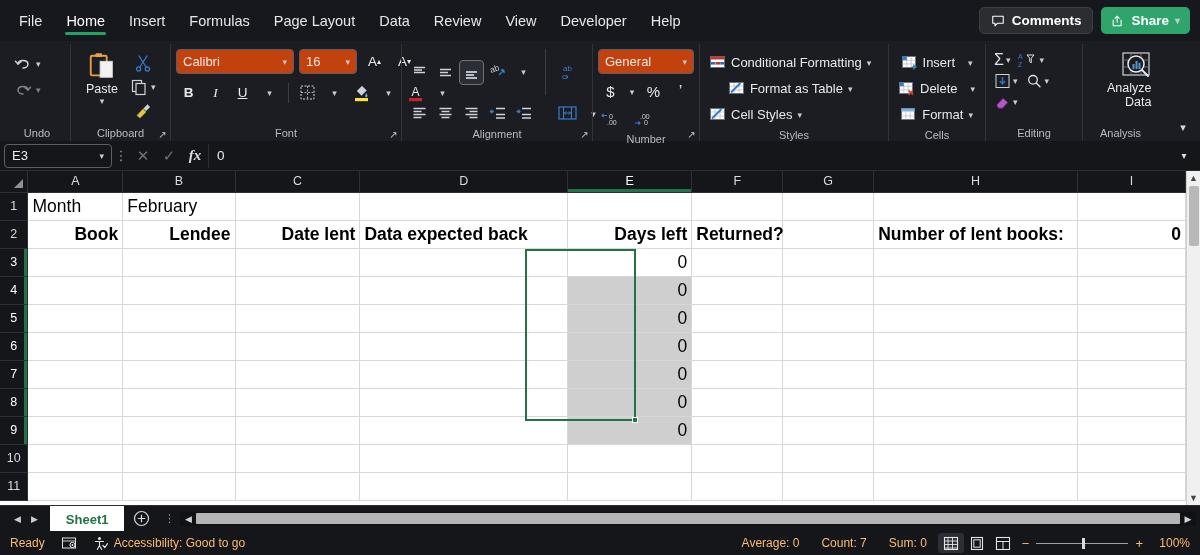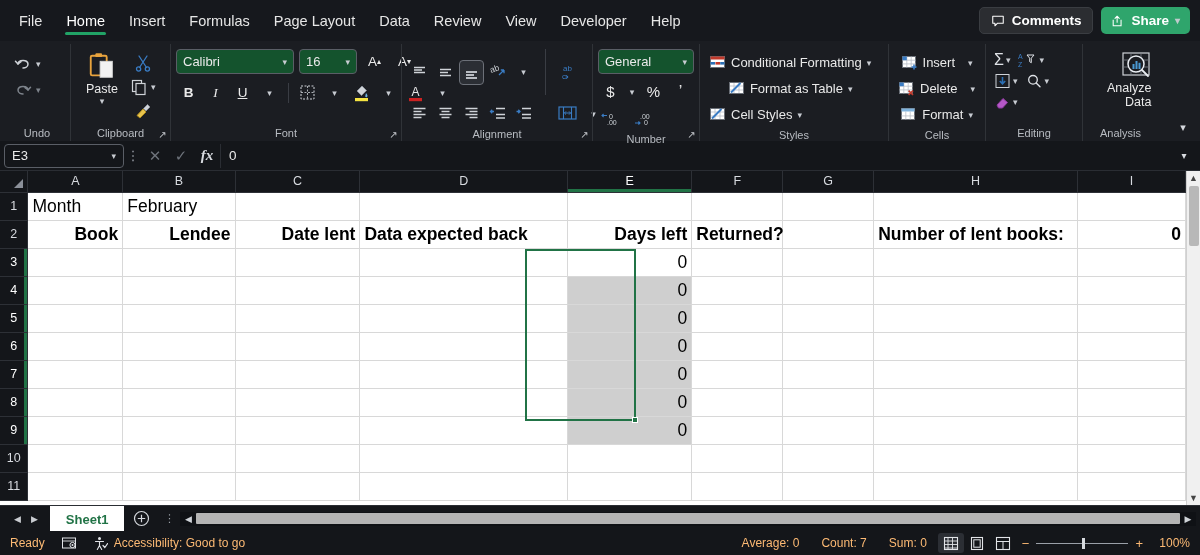--- a/index.html
+++ b/index.html
@@ -67,21 +67,21 @@
   
   .paste-big { display:flex; flex-direction:column; align-items:center; width:52px; padding-top:2px; }
   .paste-big .plbl { font-size:12.5px; color:#eaeaea; margin-top:1px; }
   .clip-right { display:flex; flex-direction:column; gap:2px; padding-top:3px; }
   .clip-row { display:flex; align-items:center; gap:3px; padding:2px; border-radius:4px; }
 
   
   .fontrow1 { display:flex; align-items:center; gap:5px; }
   .fontrow2 { display:flex; align-items:center; gap:2px; margin-top:6px; }
   .combo {
-    background:#14532d; border:1px solid #5a5e66; border-radius:4px; height:25px;
+    background:#c2410c; border:1px solid #5a5e66; border-radius:4px; height:25px;
     display:flex; align-items:center; padding:0 6px; color:#eaeaea; font-size:13px;
   }
   .combo .chev { margin-left:auto; padding-left:8px; }
   .sqbtn { width:25px; height:25px; display:flex; align-items:center; justify-content:center; border-radius:4px; color:#eaeaea; font-size:13.5px; }
   .vdiv { width:1px; height:20px; background:#3a3d44; margin:0 4px; }
 
   
   .alignrow { display:flex; align-items:center; gap:1px; }
   .alignrow.second { margin-top:6px; }
   .sel-box { border:1px solid #6c7078; background:#2b2e34; }
@@ -102,21 +102,21 @@
     position:absolute; right:6px; bottom:4px; width:22px; height:20px;
     display:flex; align-items:center; justify-content:center; color:#d5d8dd; font-size:11px; border-radius:3px;
   }
 
   
   .formulabar {
     height:30px; background:#14161a; display:flex; align-items:center; gap:0;
     padding:0 6px 0 4px; flex:none; border-bottom:1px solid #2a2d33;
   }
   .namebox {
-    width:120px; height:24px; background:#14161a; border:1px solid #5a5e66; border-radius:4px;
+    width:108px; height:24px; background:#14161a; border:1px solid #5a5e66; border-radius:4px;
     display:flex; align-items:center; padding:0 7px; font-size:13px; color:#eaeaea;
   }
   .namebox .chev { margin-left:auto; }
   .fb-dots { width:18px; text-align:center; color:#9aa0a8; font-size:13px; letter-spacing:0; line-height:10px; }
   .fb-btn { width:26px; height:24px; display:flex; align-items:center; justify-content:center; color:#6e737b; font-size:15px; }
   .fb-fx { color:#d8dbe0; font-style:italic; font-family:"Liberation Serif", serif; font-weight:700; font-size:15px; }
   .fb-input {
     flex:1; height:24px; display:flex; align-items:center; padding:0 8px;
     background:#14161a; border-left:1px solid #2a2d33; font-size:13.5px; color:#eaeaea;
   }

